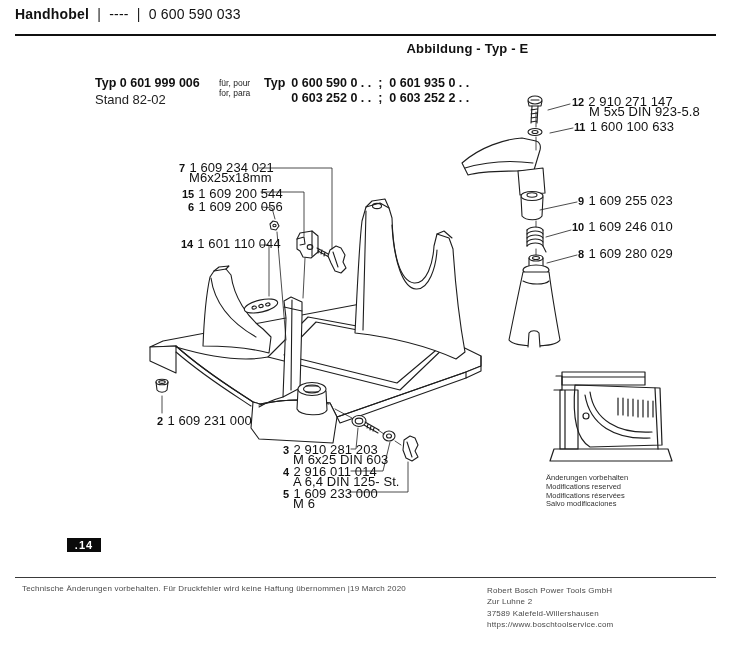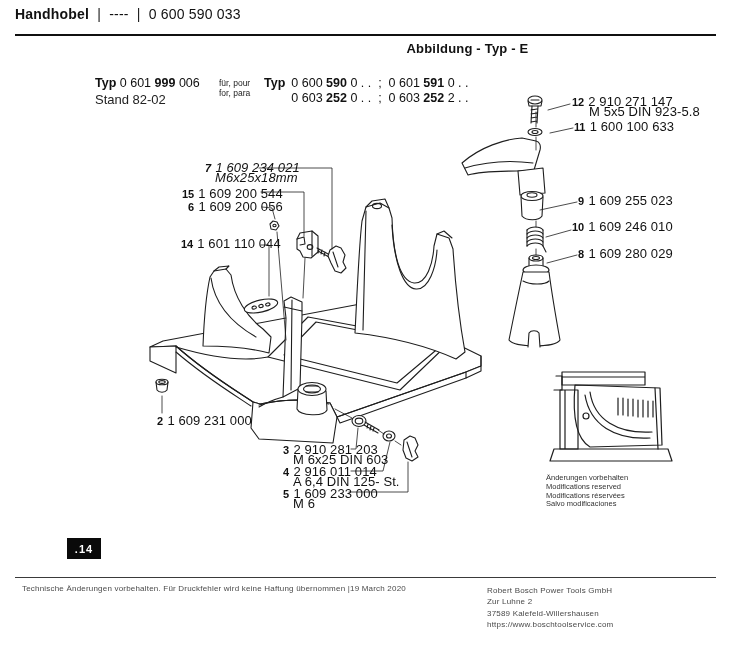--- a/index.html
+++ b/index.html
@@ -1,19 +1,19 @@
 <!DOCTYPE html>
 <html><head>
 <meta charset="utf-8">
 <style>
   html,body{margin:0;padding:0;background:#e8e8e8;}
   .page{position:relative;width:731px;height:652px;background:#ffffff;overflow:hidden;
         font-family:"Liberation Sans","DejaVu Sans",sans-serif;color:#111;}
   .abs{position:absolute;}
-  .pre{white-space:pre;}
+  .pre{white-space:pre;font-weight:bold;}
   
   .hdr{left:15px;top:6px;font-size:14px;letter-spacing:.2px;}
   .hdr .prod{font-weight:bold;}
   .hdr .sep{color:#222;padding:0 4px;}
   .rule{left:15px;width:701px;background:#101010;}
   
   .title{left:350px;top:41px;width:235px;text-align:center;font-size:13px;font-weight:bold;letter-spacing:.2px;}
   
   .typline{font-size:12.5px;}
   .typline .b{font-weight:bold;}
@@ -24,21 +24,21 @@
   .applies .ln{line-height:15px;}
   
   .callout{position:absolute;white-space:nowrap;line-height:10px;}
   .callout .ref{font-weight:bold;font-size:11px;letter-spacing:-.2px;}
   .callout .num{font-size:13px;letter-spacing:.1px;}
   .callout .spec{font-size:13px;letter-spacing:.1px;margin-top:0px;}
   
   .notes{left:546px;top:474px;font-size:7.5px;line-height:8.8px;color:#333;}
   .manu{left:546px;top:512px;font-size:7.5px;line-height:8.8px;color:#2c2c2c;font-weight:bold;}
   
-  .plate{left:67px;top:538px;width:34px;height:21px;background:#0a0a0a;color:#fff;
+  .plate{left:67px;top:538px;width:34px;height:14px;background:#0a0a0a;color:#fff;
          font-weight:bold;font-size:11px;display:flex;align-items:center;justify-content:center;
          letter-spacing:1px;}
   
   .f-rule{left:15px;top:577px;width:701px;height:1px;background:#3a3a3a;}
   .f-left{left:22px;top:584px;font-size:8px;color:#4a4a4a;letter-spacing:.2px;}
   .f-right{left:487px;top:585px;font-size:8px;line-height:11.3px;color:#4a4a4a;letter-spacing:.2px;}
   svg{position:absolute;left:0;top:0;}
 </style>
 </head>
 <body>
@@ -61,21 +61,21 @@
     <span class="pre">0 601 </span><span class="b pre">999</span><span class="pre"> 006</span>
   </div>
   <div class="abs stand" style="left:95px;top:92px;">Stand 82-02</div>
   <div class="abs forblk" style="left:219px;top:78px;">
     <div>für, pour</div>
     <div>for, para</div>
   </div>
   <div class="abs applies" style="left:264px;top:76px;">
     <span class="lbl">Typ</span>
     <span>
-      <div class="ln"><span class="pre">0 600 </span><span class="lbl pre">590</span><span class="pre"> 0 . .  ;  0 601 </span><span class="lbl pre">591</span><span class="pre"> 0 . .</span></div>
+      <div class="ln"><span class="pre">0 600 </span><span class="lbl pre">590</span><span class="pre"> 0 . .  ;  0 601 </span><span class="lbl pre">935</span><span class="pre"> 0 . .</span></div>
       <div class="ln"><span class="pre">0 603 </span><span class="lbl pre">252</span><span class="pre"> 0 . .  ;  0 603 </span><span class="lbl pre">252</span><span class="pre"> 2 . .</span></div>
     </span>
   </div>
 
   <svg width="731" height="652" viewBox="0 0 731 652">
     <g stroke="#1e1e1e" stroke-width="1.1" fill="none" stroke-linejoin="round" stroke-linecap="round">
 
       <g>
         <path fill="#fff" d="M150,347 L163,341 L371,302 L481,356 L481,366 L466,372 L337,417 L330,403
                              C315,400 290,398 260,404 L253,402 C235,390 205,372 176,346 Z"></path>
@@ -222,21 +222,21 @@
         <path d="M573,128 L550,133"></path>
         <path d="M577,202 L540,210"></path>
         <path d="M571,230 L546,237"></path>
         <path d="M577,255 L547,263"></path>
         <path d="M536,112 L536,127 M536,137 L536,150 M536,221 L536,227 M536,249 L536,255"></path>
         <path d="M335,409 L352,418 M378,430 L384,434 M395,441 L401,445"></path>
       </g>
     </g>
   </svg>
 
-  <div class="callout" style="left:205px;top:162px;font-style:italic;">
+  <div class="callout" style="left:179px;top:162px;">
     <span class="ref">7</span>
     <span class="num">1 609 234 021</span>
     <div class="spec" style="margin-left:10px;">M6x25x18mm</div>
   </div>
   <div class="callout" style="left:182px;top:188px;">
     <span class="ref">15</span>
     <span class="num">1 609 200 544</span>
   </div>
   <div class="callout" style="left:188px;top:201px;">
     <span class="ref">6</span>

